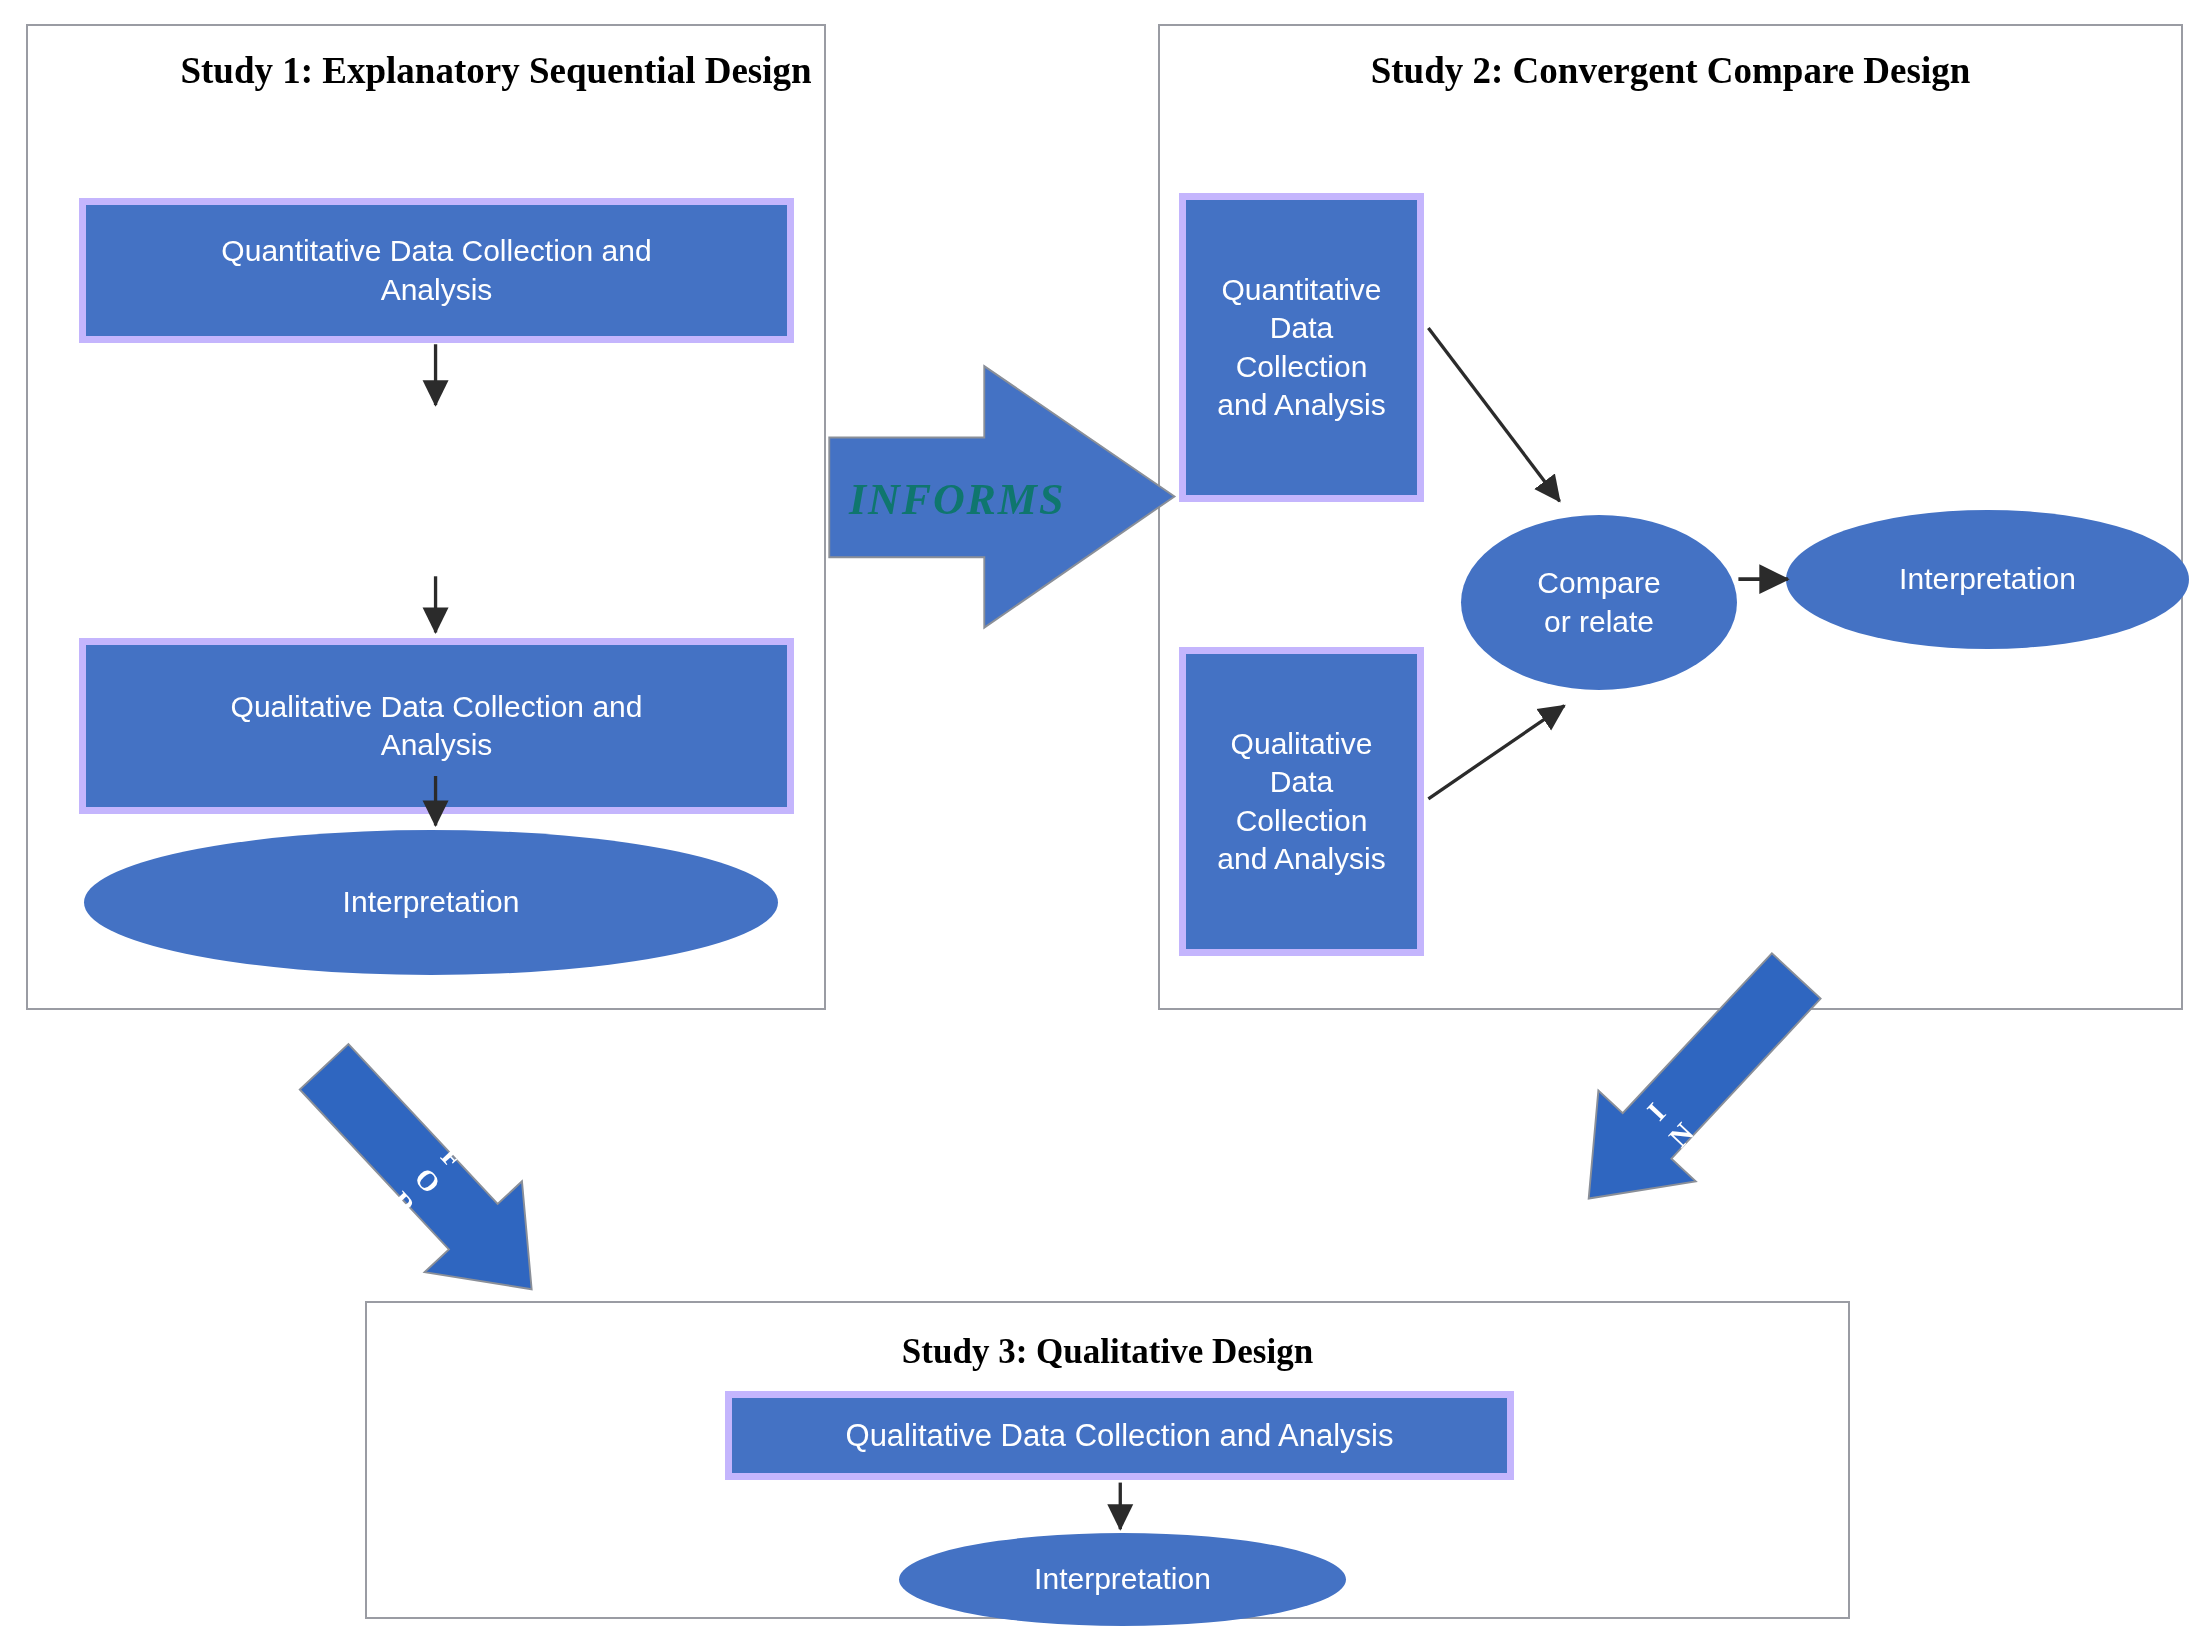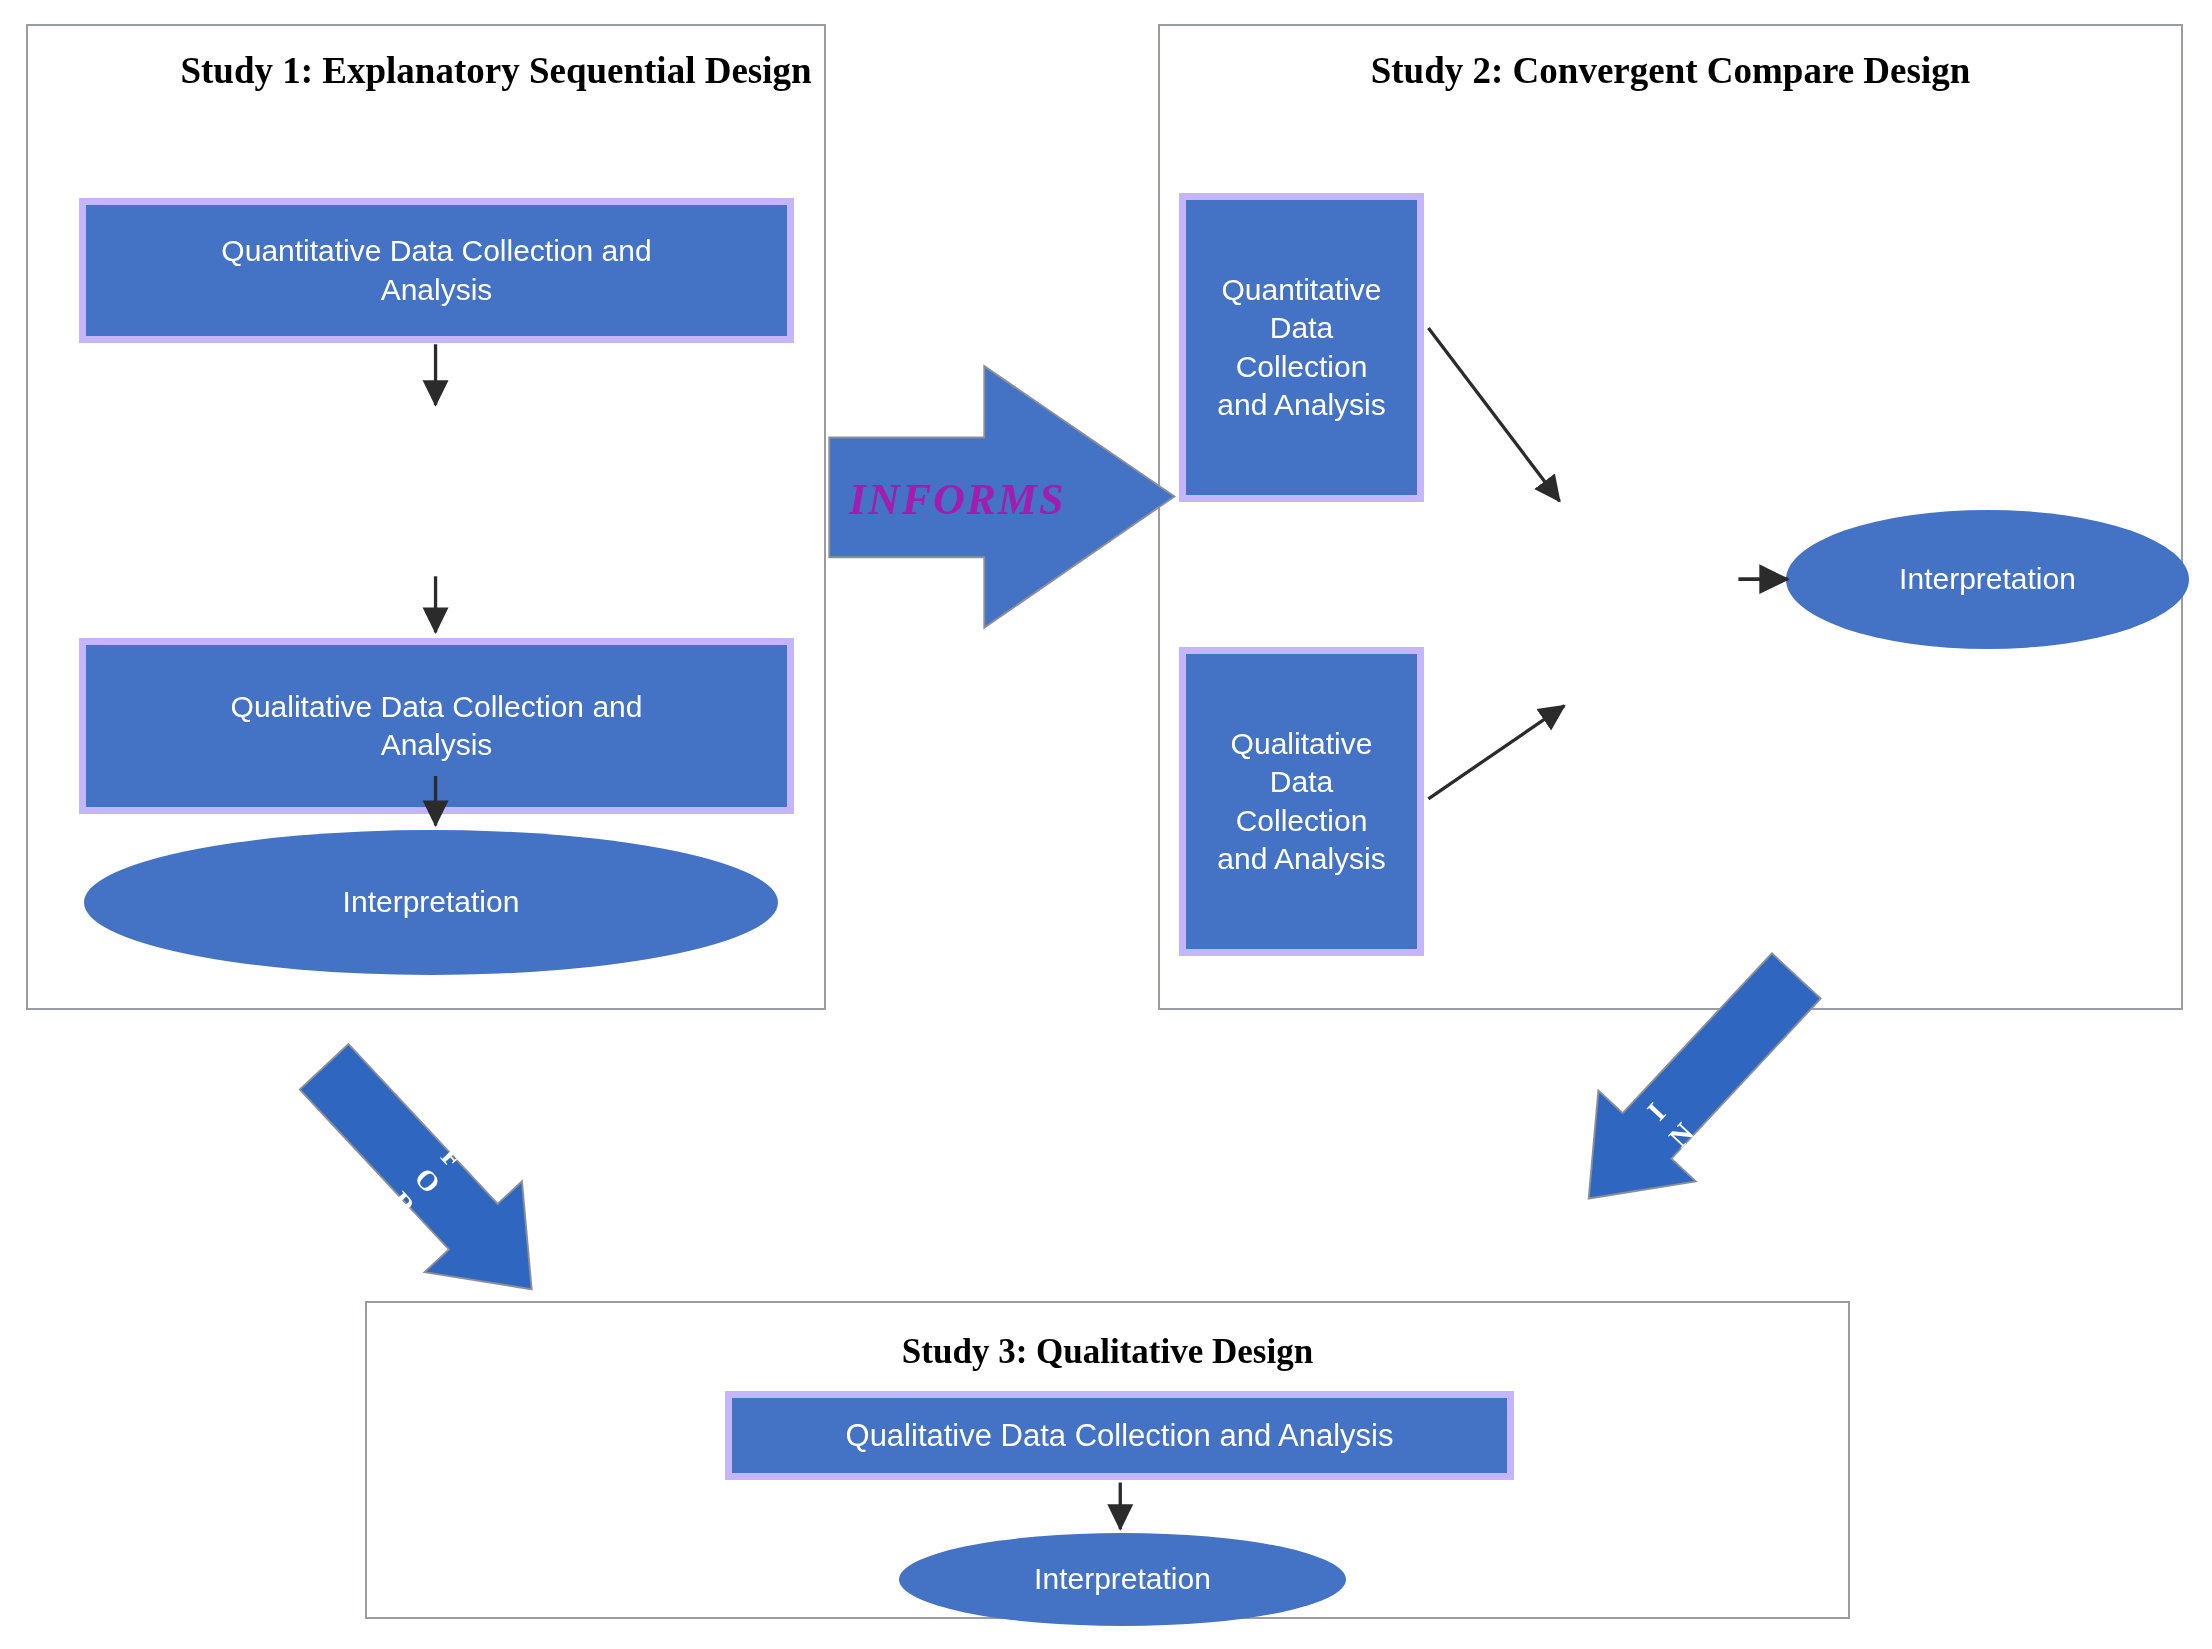--- a/index.html
+++ b/index.html
@@ -52,21 +52,21 @@
   svg.overlay {
     position: absolute;
     left: 0;
     top: 0;
     width: 2212px;
     height: 1649px;
     pointer-events: none;
   }
   .informs-h {
     position: absolute;
-    color: #a21caf;
+    color: #0f766e;
     font-family: "Liberation Serif", serif;
     font-style: italic;
     font-weight: bold;
     letter-spacing: 1.9px;
   }
   .informs-diag {
     position: absolute;
     color: #ffffff;
     font-family: "Liberation Serif", serif;
     font-weight: bold;
@@ -103,20 +103,22 @@
   <div class="node rect" style="left:1179px; top:193px; width:245px; height:309px; font-size:30px;">Quantitative
 Data
 Collection
 and Analysis</div>
 
   <div class="node rect" style="left:1179px; top:647px; width:245px; height:309px; font-size:30px;">Qualitative
 Data
 Collection
 and Analysis</div>
 
+  <div class="node ellipse" style="left:1461px; top:515px; width:276px; height:175px; font-size:30px;">Compare
+or relate</div>
 
   <div class="node ellipse" style="left:1786px; top:510px; width:403px; height:139px; font-size:30px;">Interpretation</div>
 
   <div class="panel" style="left:365px; top:1301px; width:1485px; height:318px;"></div>
 
   <div class="panel-title" style="left:365px; top:1332px; width:1485px; font-size:35px;">Study  3: Qualitative Design</div>
 
   <div class="node rect" style="left:725px; top:1391px; width:789px; height:89px; font-size:31px;">Qualitative Data Collection and Analysis</div>
 
   <div class="node ellipse" style="left:899px; top:1533px; width:447px; height:93px; font-size:30px;">Interpretation</div>

